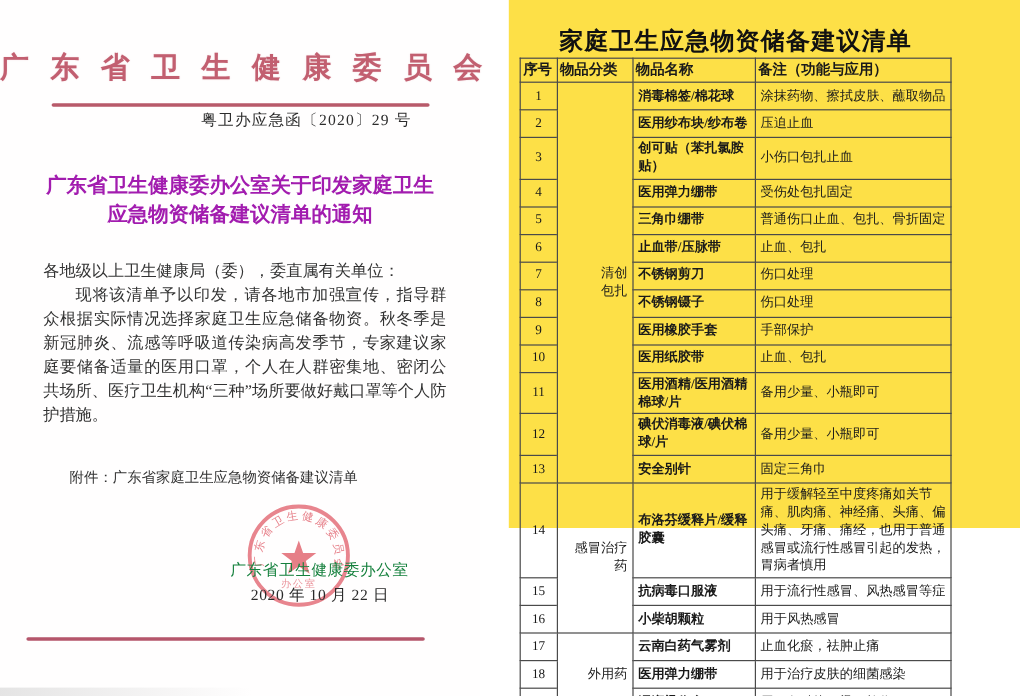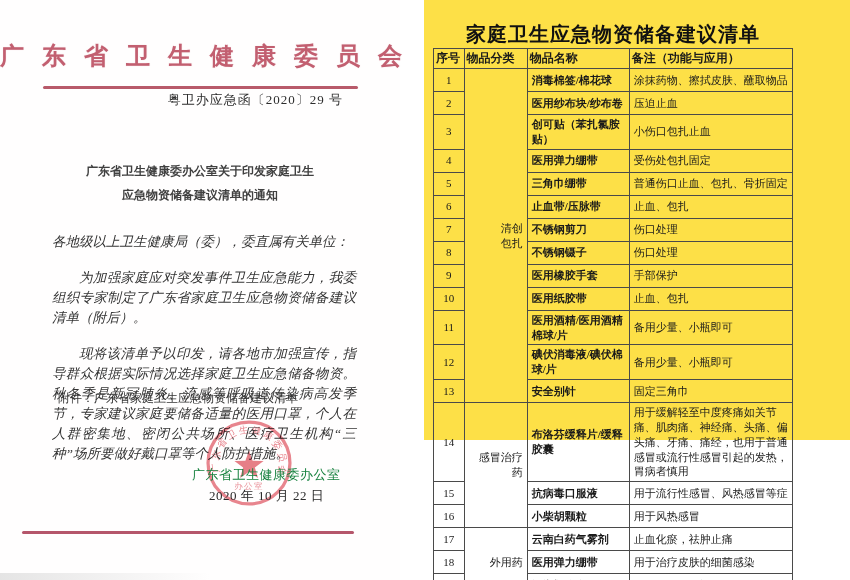--- a/index.html
+++ b/index.html
@@ -24,30 +24,30 @@
   }
   .lp-rule {
     position: absolute; top: 86px; left: 43px; width: 315px; height: 3px;
     background: #b85a6a; border-radius: 2px;
   }
   .lp-docnum {
     position: absolute; top: 91px; right: 57px;
     font-size: 13px; color: #2c2c2c; letter-spacing: 1px;
   }
   .lp-title {
-    position: absolute; top: 159px; left: 22px; right: 22px;
-    text-align: center; font-size: 12px; font-weight: bold;
-    color: #404040; line-height: 24px;
+    position: absolute; top: 143px; left: 22px; right: 22px;
+    text-align: center; font-size: 17px; font-weight: bold;
+    color: #a21caf; line-height: 24px;
   }
   .lp-body {
     position: absolute; top: 216px; left: 36px; right: 28px;
     font-size: 13.5px; line-height: 20px; color: #333;
     text-align: justify;
   }
-  .lp-body p { margin: 16px; text-indent: 2em; font-style: italic; }
+  .lp-body p { margin: 0; text-indent: 2em; }
   .lp-body p.no-indent { text-indent: 0; }
   .lp-attachment {
     position: absolute; top: 390px; left: 58px;
     font-size: 12px; color: #333;
   }
 
   .seal {
     position: absolute; left: 204px; top: 418px; width: 90px; height: 90px;
     opacity: 0.85; mix-blend-mode: multiply;
   }
@@ -104,21 +104,20 @@
   <div class="left-page">
     <div class="lp-header">广 东 省 卫 生 健 康 委 员 会</div>
     <div class="lp-rule"></div>
     <div class="lp-docnum">粤卫办应急函〔2020〕29 号</div>
     <div class="lp-title">
       <div>广东省卫生健康委办公室关于印发家庭卫生</div>
       <div>应急物资储备建议清单的通知</div>
     </div>
     <div class="lp-body">
       <p class="no-indent">各地级以上卫生健康局（委），委直属有关单位：</p>
-      <p>为加强家庭应对突发事件卫生应急能力，我委组织专家制定了广东省家庭卫生应急物资储备建议清单（附后）。</p>
       <p>现将该清单予以印发，请各地市加强宣传，指导群众根据实际情况选择家庭卫生应急储备物资。秋冬季是新冠肺炎、流感等呼吸道传染病高发季节，专家建议家庭要储备适量的医用口罩，个人在人群密集地、密闭公共场所、医疗卫生机构“三种”场所要做好戴口罩等个人防护措施。</p>
     </div>
     <div class="lp-attachment">附件：广东省家庭卫生应急物资储备建议清单</div>
 
     <div class="seal">
       <svg viewBox="0 0 100 100" width="90" height="90">
         <circle cx="50" cy="50" r="45.5" fill="none" stroke="#e0606c" stroke-width="3.6" opacity="0.9"></circle>
         <defs>
           <path id="sealArc" d="M 18 62 A 34 34 0 1 1 82 62" fill="none"></path>
         </defs>

